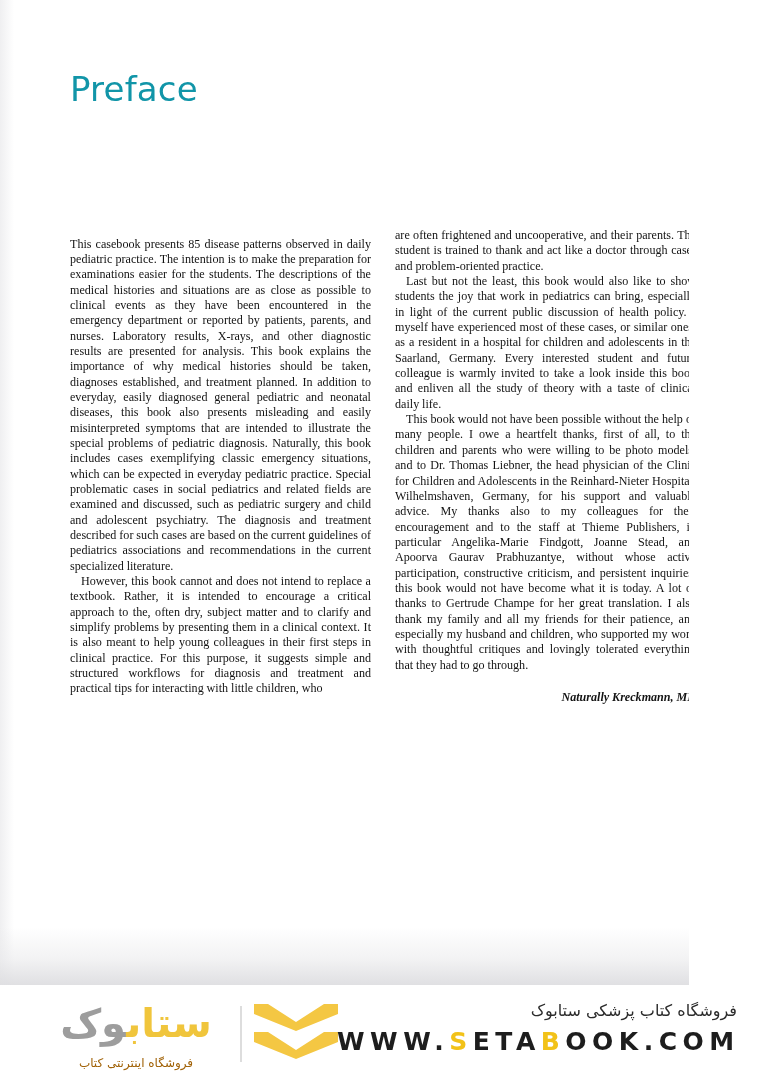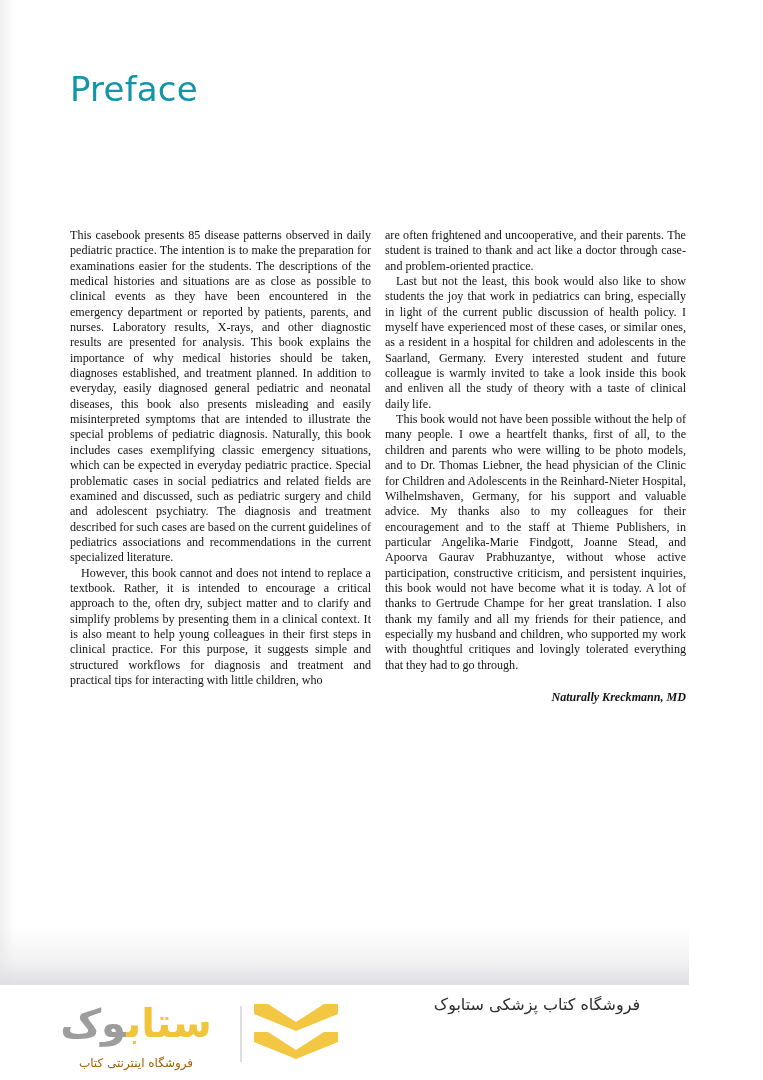--- a/index.html
+++ b/index.html
@@ -109,21 +109,22 @@
     background: #119cae;
   }
 
   
   #columns {
     position: absolute;
     left: 70px;
     top: 228px;
     width: 628px;
     display: flex;
-    gap: 14px;
+    gap: 24px;
+    align-items: center;
   }
   .column {
     width: 301px;
   }
   .column p {
     margin: 0;
     text-align: justify;
     text-justify: inter-word;
     font-family: "Liberation Serif", serif;
     font-size: 12.1px;
@@ -222,23 +223,22 @@
     left: 0;
     width: 84px;
     height: 27px;
   }
   .chev svg { display: block; }
 
   
   #footer-text {
     position: absolute;
     right: 26px;
-    top: 8px;
+    top: 14px;
     width: 400px;
-    text-align: center;
     margin-left: 29px;
   }
   #footer-fa {
     direction: rtl;
     font-family: "DejaVu Sans", sans-serif;
     font-size: 16px;
     color: #2b2b2b;
     line-height: 24px;
     white-space: nowrap;
   }
@@ -306,16 +306,17 @@
         <div class="chev" style="top:32px;">
           <svg width="84" height="27" viewBox="0 0 84 27">
             <path d="M0 0 L14 0 L42 18 L70 0 L84 0 L84 10 L42 27 L0 10 Z" fill="#f4c743"></path>
           </svg>
         </div>
       </div>
     </div>
 
     <div id="footer-text">
       <div id="footer-fa">فروشگاه کتاب پزشکی ستابوک</div>
+      <div id="footer-url"><span>WWW.</span><span class="hl">S</span><span>ETA</span><span class="hl">B</span><span>OOK.COM</span></div>
     </div>
 
   </div>
 </div>
 
 </body></html>

